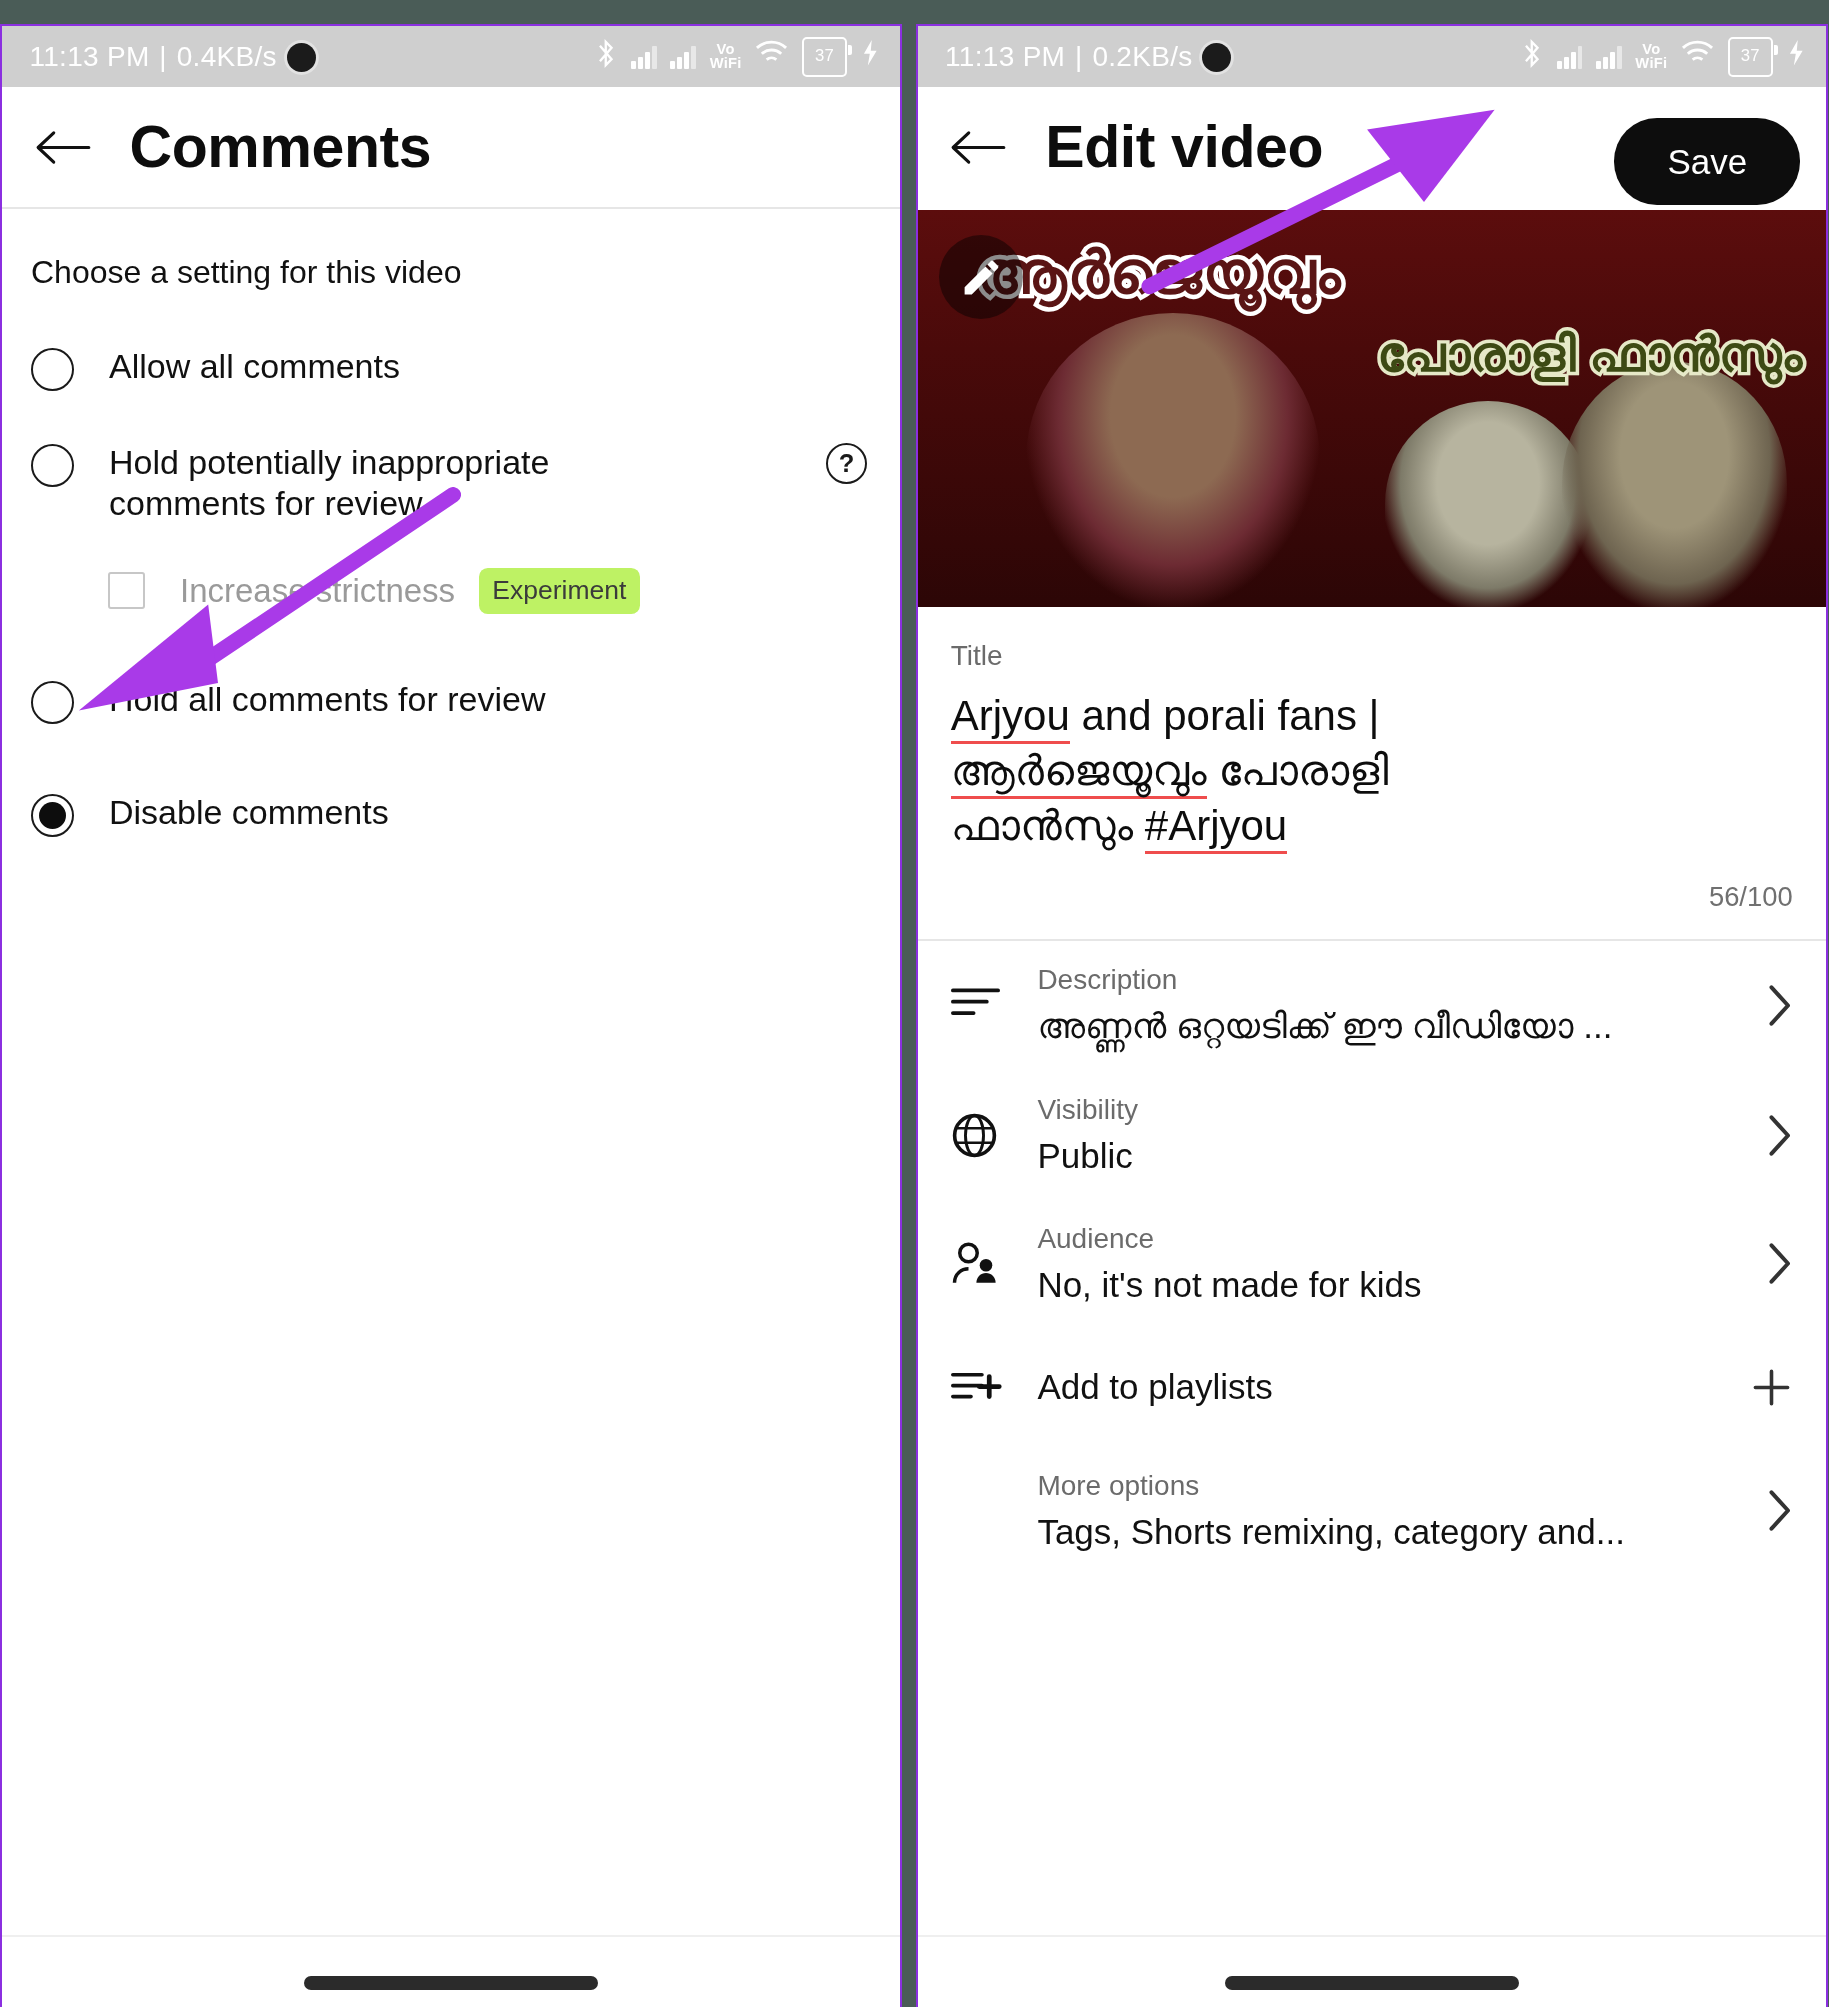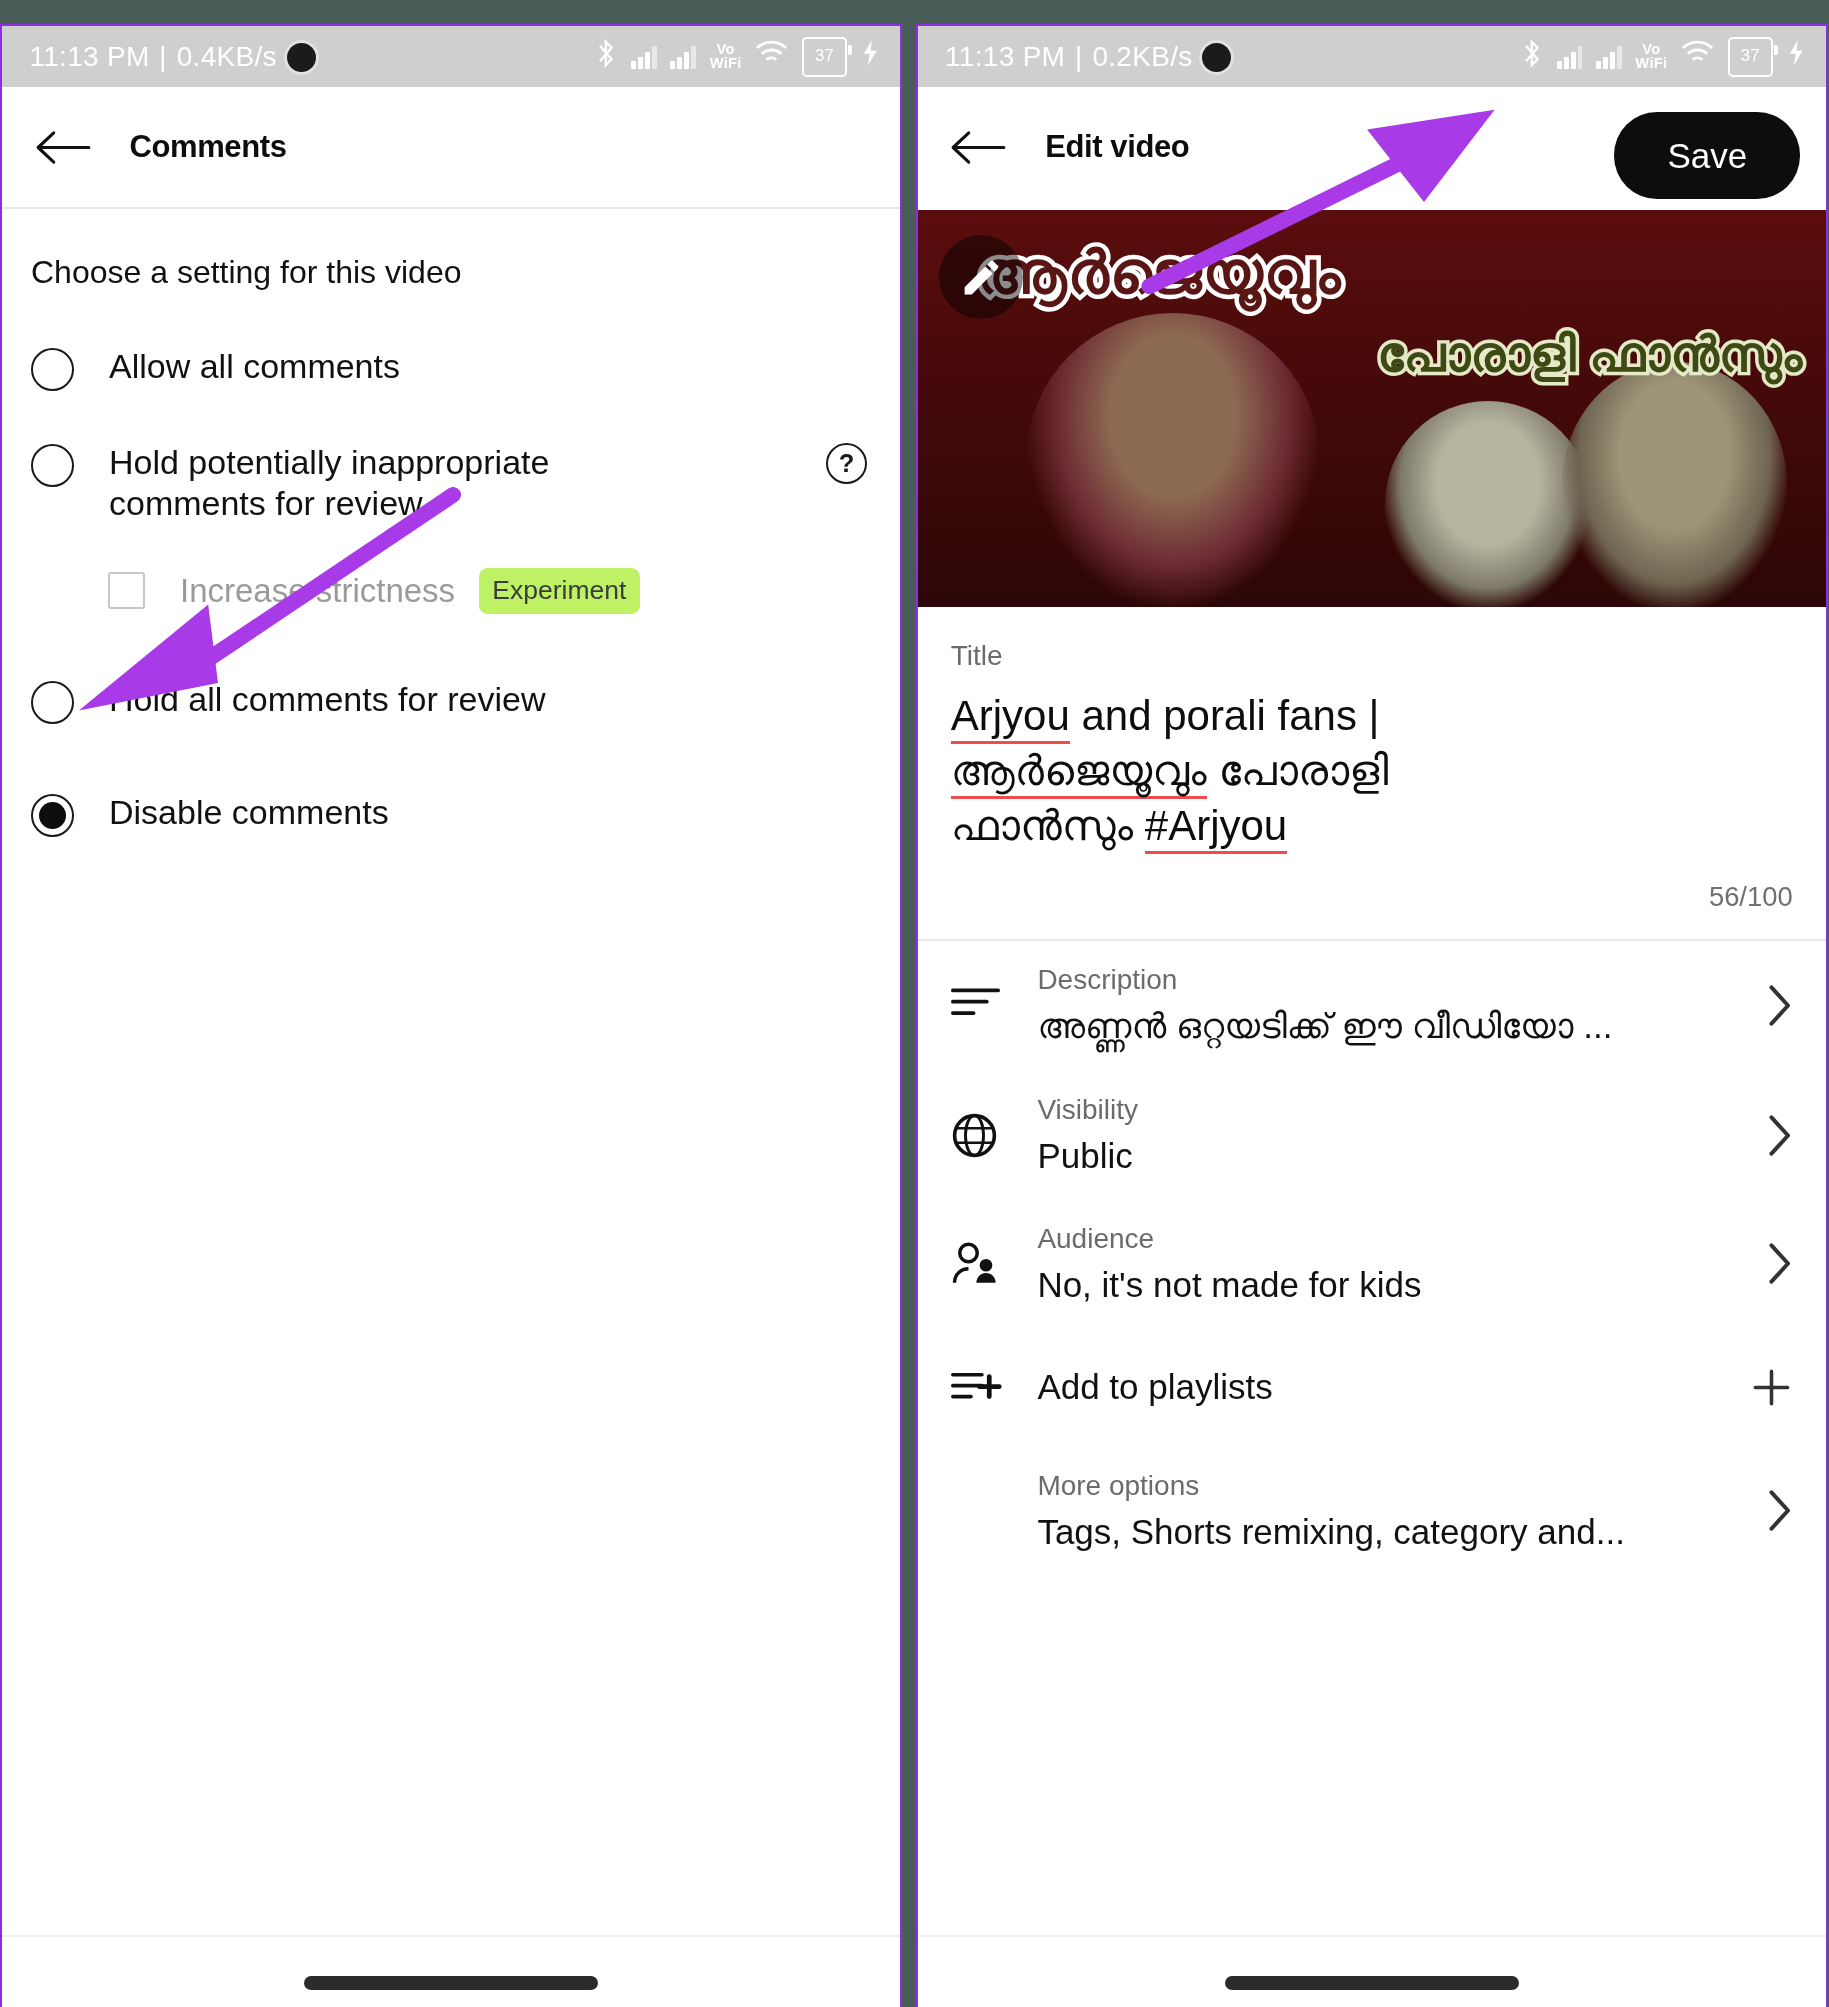--- a/index.html
+++ b/index.html
@@ -82,21 +82,21 @@
     padding: 0 25.5px;
     background: #ffffff;
     position: relative;
   }
   .appbar .back {
     width: 69px; height: 69px;
     display: flex; align-items: center; justify-content: center;
     flex: 0 0 auto;
   }
   .appbar .title {
-    font-size: 31px;
+    font-size: 59px;
     font-weight: 700;
     color: #0d0d0d;
     margin-left: 33px;
     letter-spacing: -0.4px;
   }
   .divider-line { height: 2px; background: #e6e6e6; }
 
   
   .sec-head {
     font-size: 32px;
@@ -232,21 +232,21 @@
     background: #ffffff;
     border-top: 2px solid #efefef;
     display: flex; align-items: center; justify-content: center;
   }
   .navpill { width: 294px; height: 13.7px; border-radius: 7.8px; background: #2b2b2b; }
 
   
   .arrow-svg { position: absolute; pointer-events: none; z-index: 40; }
 
   .save-btn {
-    position: absolute; right: 25.5px; top: 25px;
+    position: absolute; right: 25.5px; top: 31px;
     background: #0d0d0d; color: #ffffff;
     font-size: 35px;
     border-radius: 43px;
     padding: 23.5px 53px;
     z-index: 30;
     border: none;
     font-family: "Liberation Sans", sans-serif;
   }
 </style>
 </head>

